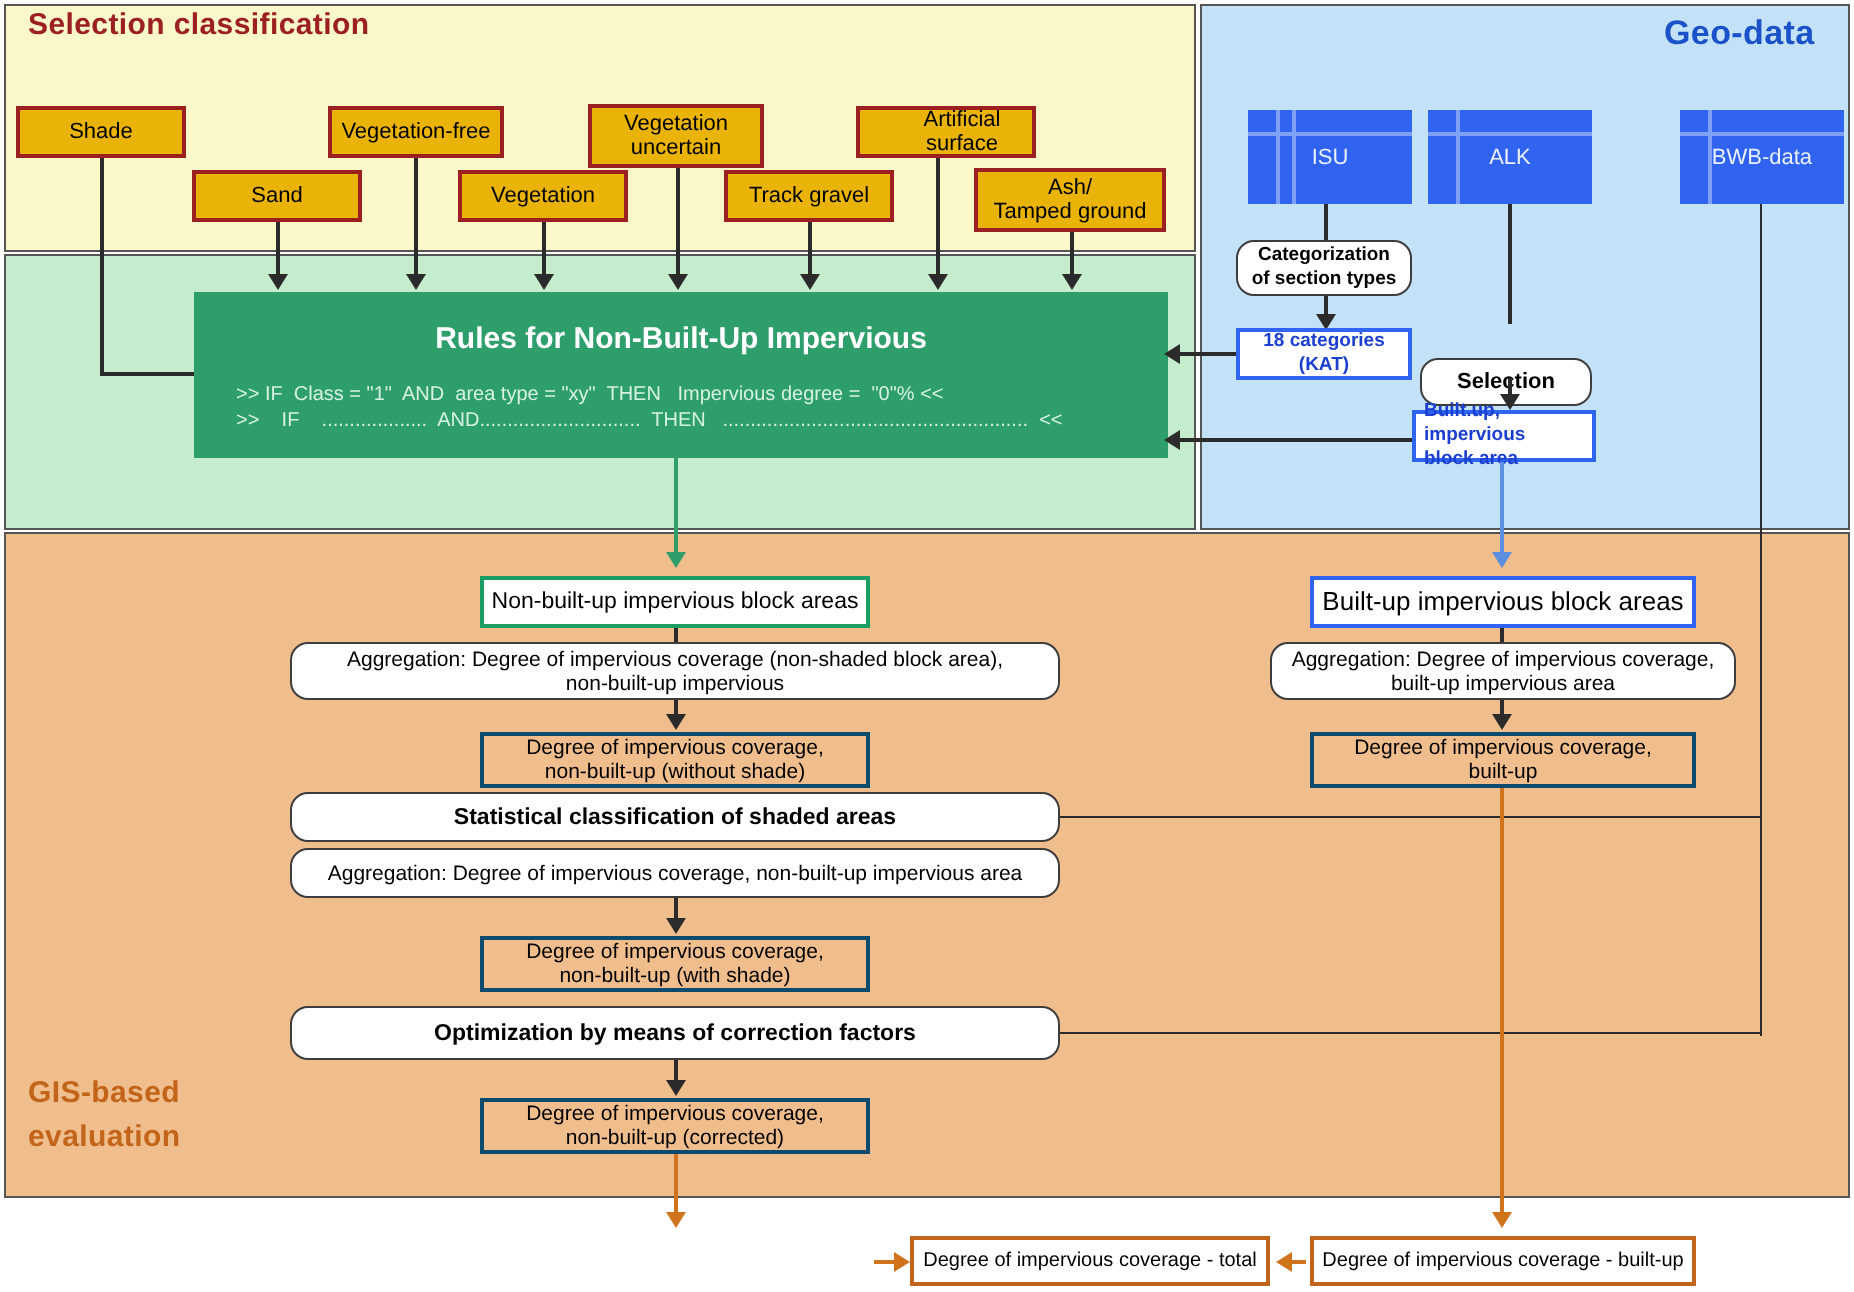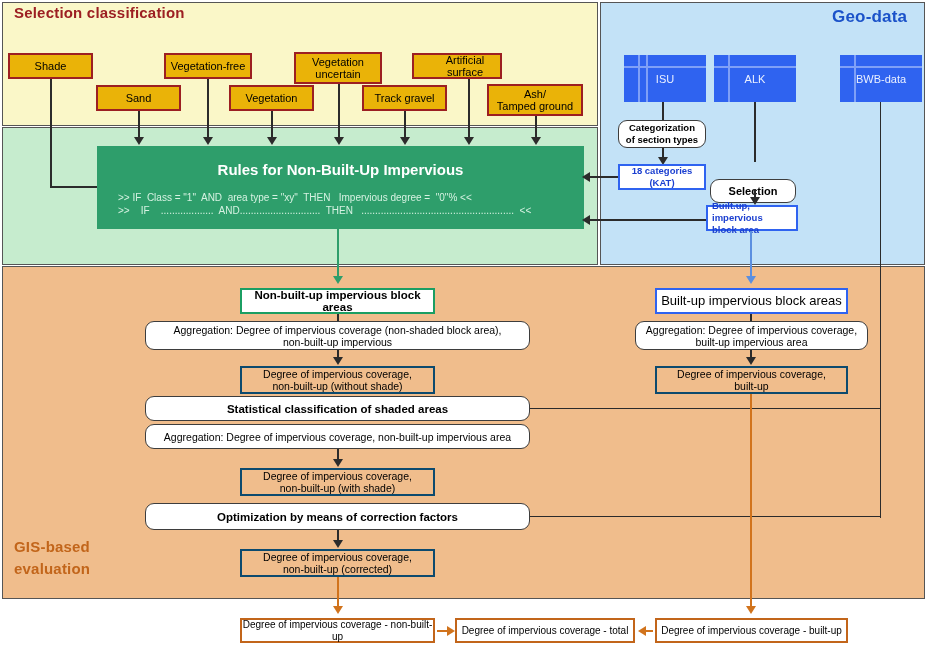--- a/index.html
+++ b/index.html
@@ -75,21 +75,21 @@
   <div class="region-title" id="title-gis">GIS-based
 evaluation</div>
 
   <div class="box spectral-box" style="left:8px;top:53px;width:85px;height:26px;">Shade</div>
   <div class="box spectral-box" style="left:96px;top:85px;width:85px;height:26px;">Sand</div>
   <div class="box spectral-box" style="left:164px;top:53px;width:88px;height:26px;">Vegetation-free</div>
   <div class="box spectral-box" style="left:229px;top:85px;width:85px;height:26px;">Vegetation</div>
   <div class="box spectral-box" style="left:294px;top:52px;width:88px;height:32px;">Vegetation
 uncertain</div>
   <div class="box spectral-box" style="left:362px;top:85px;width:85px;height:26px;">Track gravel</div>
-  <div class="box spectral-box" style="left:412px;top:53px;width:90px;height:26px;padding-left:16px;">Artificial surface</div>
+  <div class="box spectral-box" style="left:428px;top:53px;width:90px;height:26px;padding-left:16px;">Artificial surface</div>
   <div class="box spectral-box" style="left:487px;top:84px;width:96px;height:32px;">Ash/
 Tamped ground</div>
 
   <div class="ln" style="left:50px;top:79px;width:1.6px;height:63px;"></div>
   <div class="ln" style="left:50px;top:186px;width:96px;height:1.6px;"></div>
   <div class="ln" style="left:50px;top:140px;width:1.6px;height:47px;"></div>
   <div class="arw right" style="left:138px;top:182px;"></div>
 
   <div class="ln" style="left:138px;top:111px;width:1.6px;height:30px;"></div>
   <div class="arw down" style="left:134px;top:137px;"></div>
@@ -150,21 +150,21 @@
   <div class="box bluebox" style="left:706px;top:205px;width:92px;height:26px;padding-left:4px;justify-content:flex-start;">Built.up, impervious
 block area</div>
 
   <div class="ln" style="left:584px;top:176px;width:34px;height:1.6px;"></div>
   <div class="arw left" style="left:582px;top:172px;"></div>
   <div class="ln" style="left:584px;top:219px;width:122px;height:1.6px;"></div>
   <div class="arw left" style="left:582px;top:215px;"></div>
 
   <div class="ln green" style="left:337px;top:229px;width:1.8px;height:52px;"></div>
   <div class="arw down green" style="left:333px;top:276px;"></div>
-  <div class="box greenbox" style="left:240px;top:288px;width:195px;height:26px;font-size:11.5px;font-weight:bold;">Non-built-up impervious block areas</div>
+  <div class="box greenbox" style="left:240px;top:288px;width:195px;height:26px;font-size:11.5px;">Non-built-up impervious block areas</div>
 
   <div class="ln" style="left:337px;top:314px;width:1.6px;height:8px;"></div>
   <div class="box rounded" style="left:145px;top:321px;width:385px;height:29px;">Aggregation: Degree of impervious coverage (non-shaded block area),
 non-built-up impervious</div>
 
   <div class="ln" style="left:337px;top:350px;width:1.6px;height:11px;"></div>
   <div class="arw down" style="left:333px;top:357px;"></div>
   <div class="box orangebox" style="left:240px;top:366px;width:195px;height:28px;">Degree of impervious coverage,
 non-built-up (without shade)</div>
 
@@ -200,21 +200,20 @@
   <div class="ln" style="left:530px;top:516px;width:351px;height:1.4px;"></div>
   <div class="ln" style="left:880px;top:408px;width:1.4px;height:110px;"></div>
 
   <div class="ln" style="left:880px;top:102px;width:1.4px;height:306px;"></div>
 
   <div class="ln orange" style="left:337px;top:577px;width:1.8px;height:34px;"></div>
   <div class="arw down orange" style="left:333px;top:606px;"></div>
   <div class="ln orange" style="left:750px;top:394px;width:1.8px;height:217px;"></div>
   <div class="arw down orange" style="left:746px;top:606px;"></div>
 
-  <div class="box orangebox-out" style="left:240px;top:618px;width:195px;height:25px;font-size:10px;">Degree of impervious coverage - non-built-up</div>
   <div class="box orangebox-out" style="left:455px;top:618px;width:180px;height:25px;font-size:10px;">Degree of impervious coverage - total</div>
   <div class="box orangebox-out" style="left:655px;top:618px;width:193px;height:25px;font-size:10px;">Degree of impervious coverage - built-up</div>
 
   <div class="ln orange" style="left:437px;top:630px;width:13px;height:1.6px;"></div>
   <div class="arw right orange" style="left:447px;top:626px;"></div>
   <div class="ln orange" style="left:640px;top:630px;width:13px;height:1.6px;"></div>
   <div class="arw left orange" style="left:638px;top:626px;"></div>
 
 </div>
 

